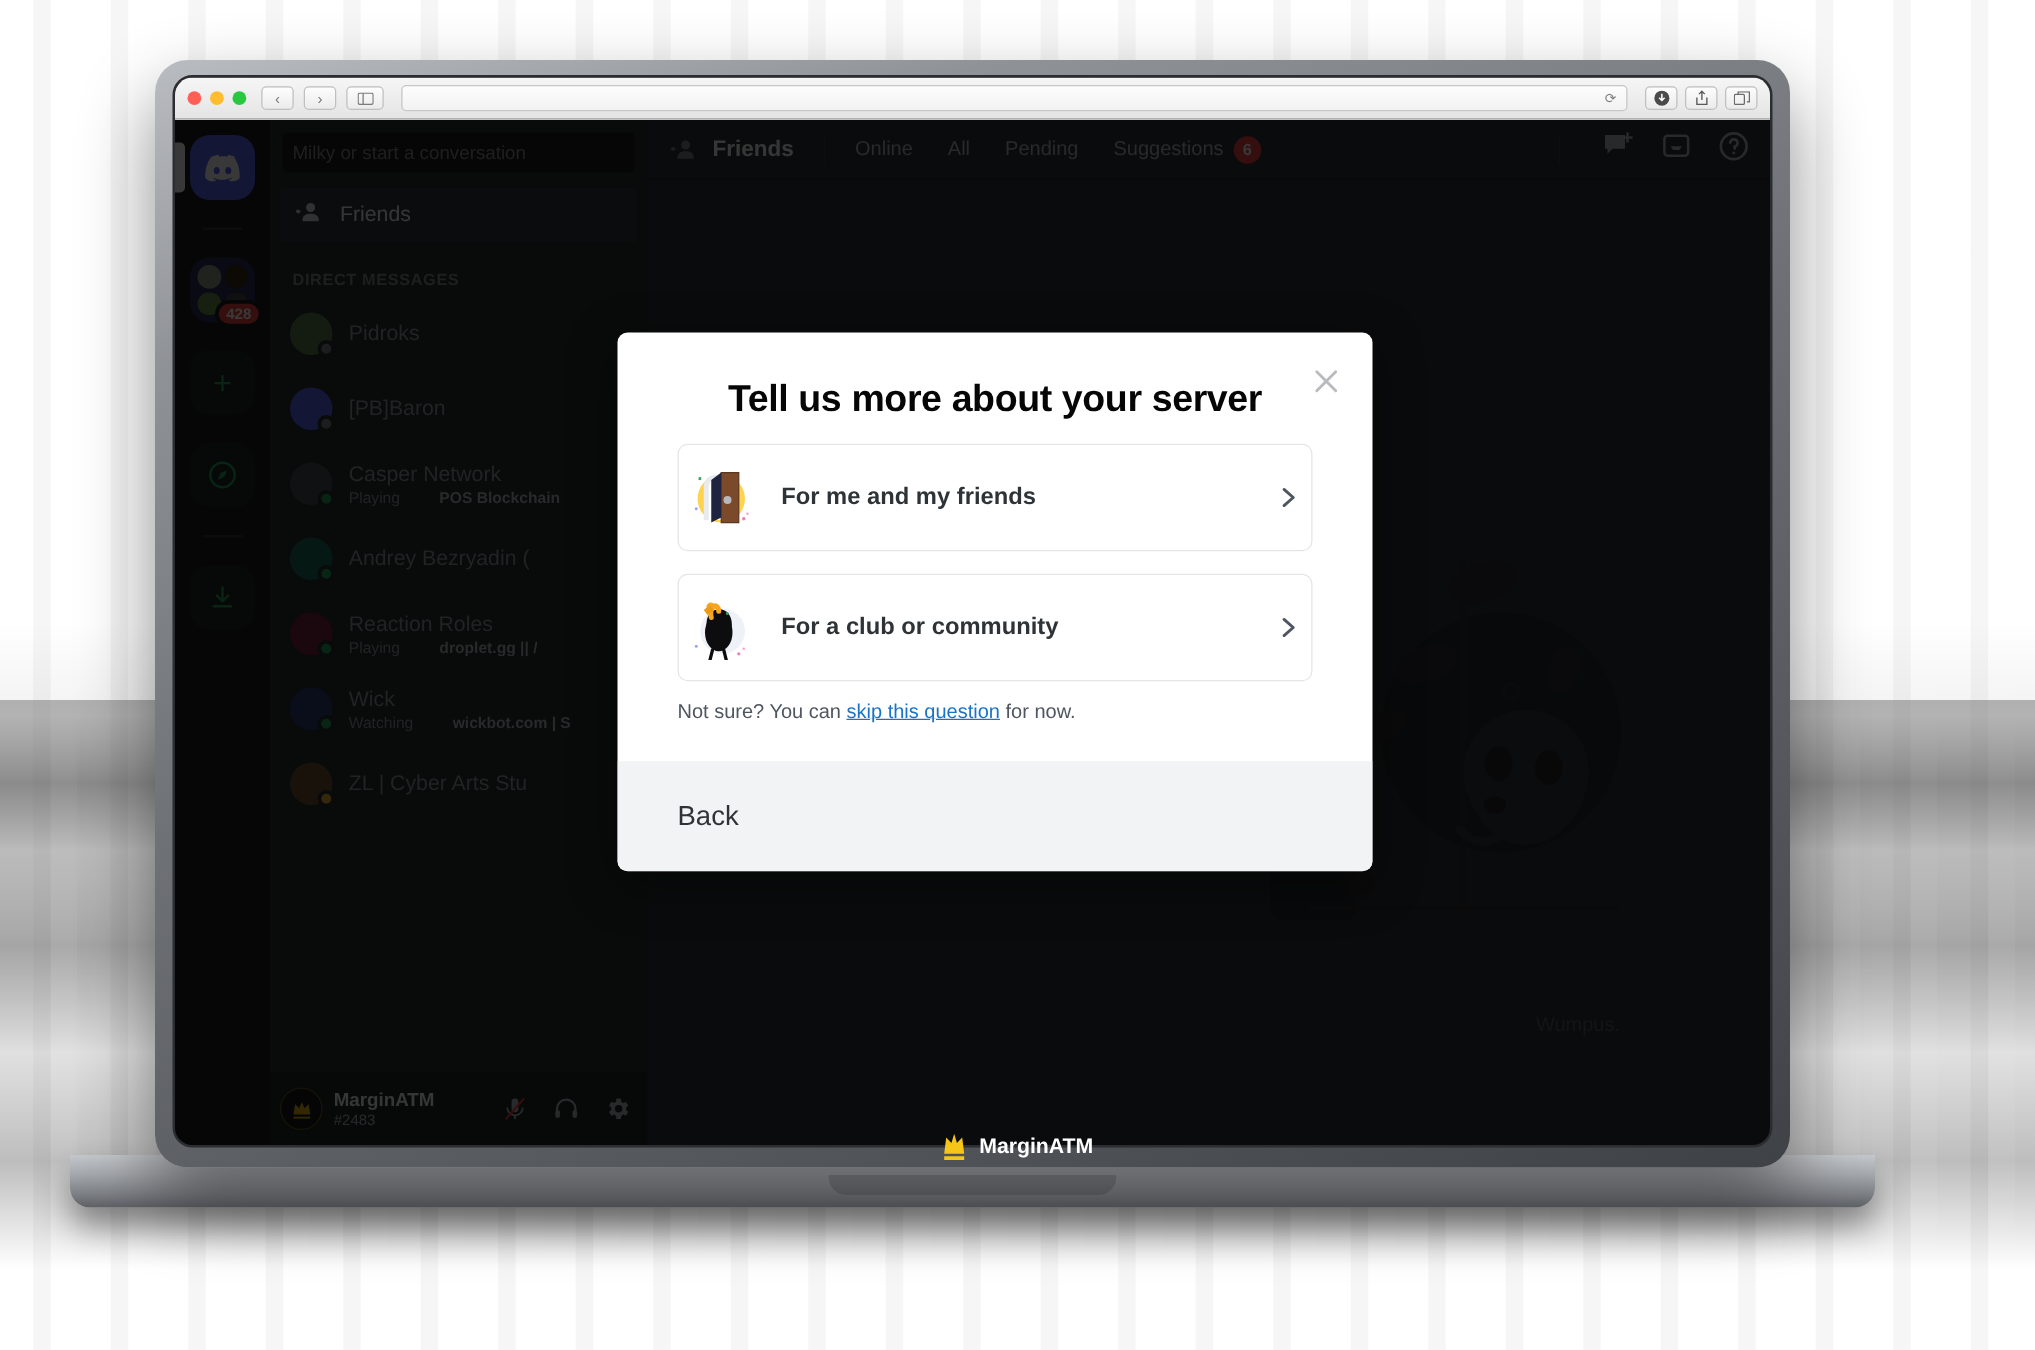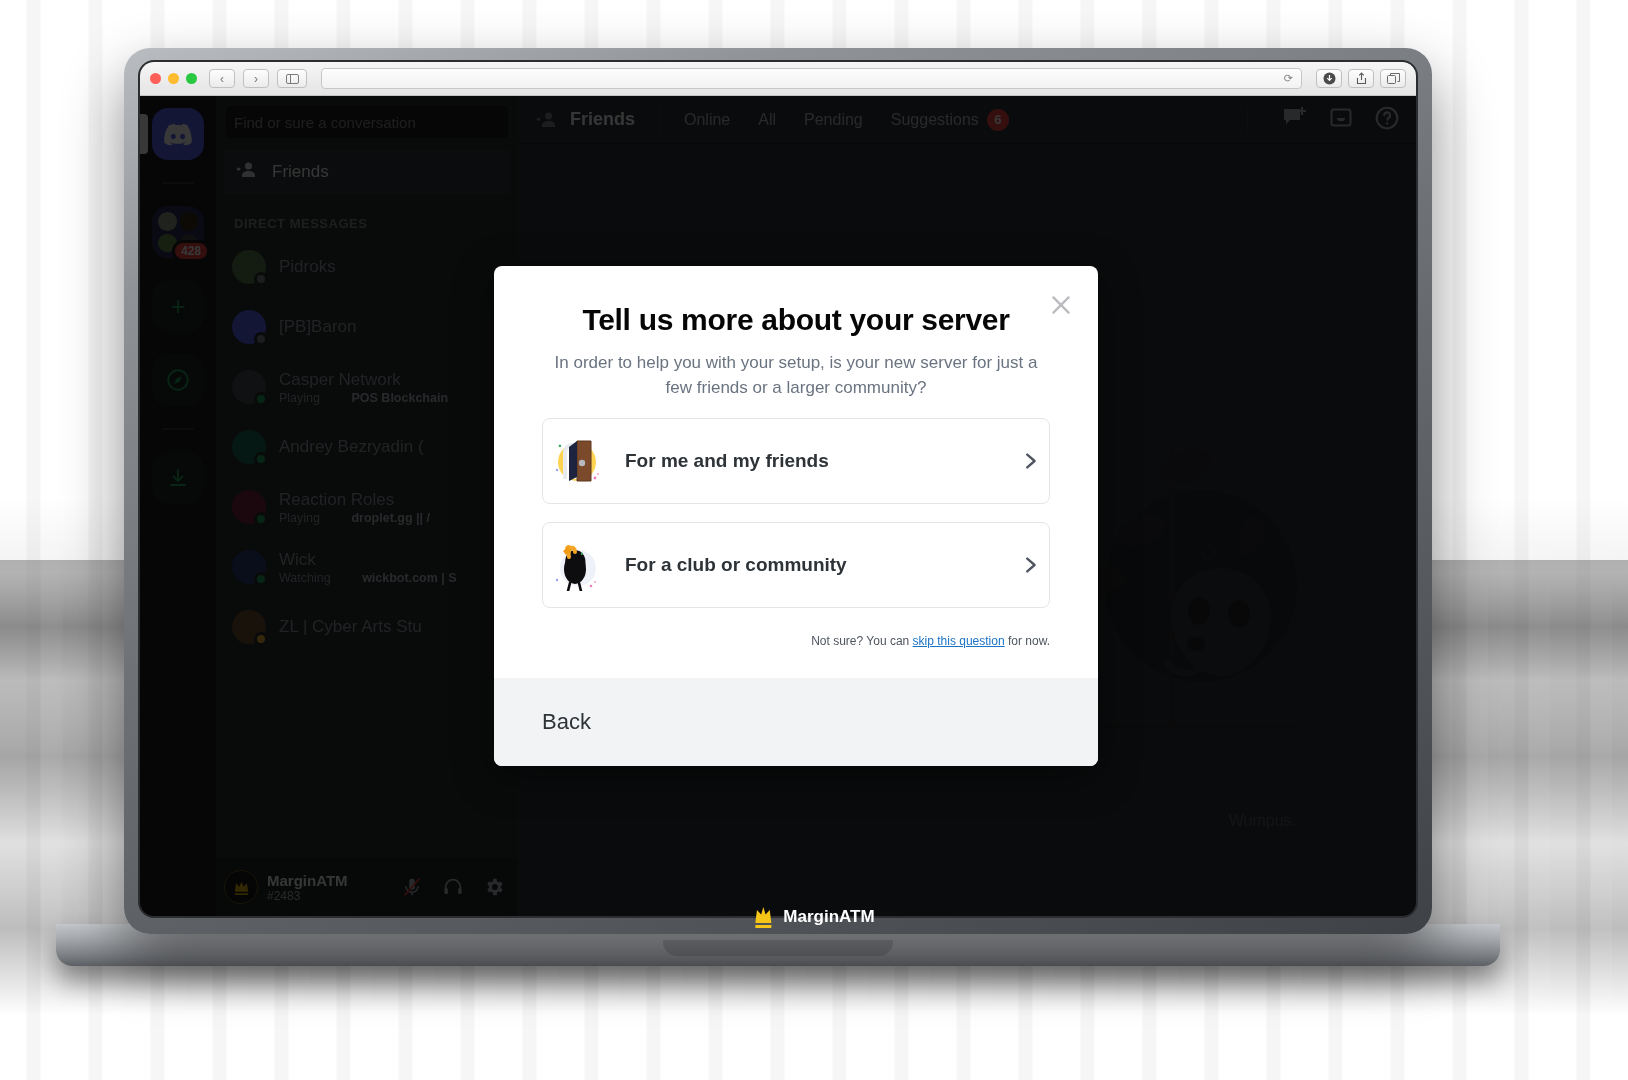--- a/index.html
+++ b/index.html
@@ -288,22 +288,22 @@
     background:#fff;
     display:flex; align-items:center;
     padding: 0 8px;
     gap: 22px;
   }
   .option-card:first-of-type { margin-top: 28px; }
   .opt-art { width:52px; height:52px; flex:0 0 52px; position:relative; }
   .opt-label { font-size:19px; font-weight:700; color:#2e3338; flex:1; }
   .opt-chevron { color:#4f5660; display:flex; align-items:center; }
   #skip-line {
-    margin-top: 26px; text-align:right;
-    font-size: 12px; color:#4f5660;
+    margin-top: 16px; text-align:left;
+    font-size: 16px; color:#4f5660;
   }
   #skip-link { color:#1a73c7; }
   #modal-footer {
     background:#f2f3f5;
     height: 88px;
     display:flex; align-items:center;
     padding: 0 48px;
   }
   #back-button { font-size:22px; color:#2e3338; }
 
@@ -398,21 +398,21 @@
             <div class="rail-divider"></div>
             <div class="server-icon download">
               <svg width="24" height="24" viewBox="0 0 24 24" fill="none" stroke="#23a55a" stroke-width="1.9" stroke-linecap="round">
                   <path d="M12 4v10M7.5 10.5L12 15l4.5-4.5M5 19h14"></path>
                 </svg>
             </div>
           </div>
 
           <div id="dm-sidebar">
             <div id="dm-search-wrap">
-              <div id="dm-search">Find or sure a conversation</div>
+              <div id="dm-search">Milky or start a conversation</div>
             </div>
             <div id="friends-row">
               <span>
                 <svg width="24" height="24" viewBox="0 0 24 24" fill="#dbdee1">
                     <circle cx="14.5" cy="8" r="3.6"></circle>
                     <path d="M8 17.5c0-3 3-4.6 6.5-4.6s6.5 1.6 6.5 4.6v1.5H8z"></path>
                     <path d="M3.5 9.5c1.8 0 3.3 1.2 3.3 1.2L5 13l-2.6-1.4z"></path>
                   </svg>
               </span>
               <span>Friends</span>
@@ -593,21 +593,20 @@
           <div id="modal-layer">
             <div id="modal">
               <div id="modal-body">
                 <div id="modal-close">
                   <svg width="26" height="26" viewBox="0 0 24 24" stroke="#b9bbbe" stroke-width="2.1" stroke-linecap="round">
                       <line x1="5" y1="5" x2="19" y2="19"></line>
                       <line x1="19" y1="5" x2="5" y2="19"></line>
                     </svg>
                 </div>
                 <div id="modal-title">Tell us more about your server</div>
-                <div id="modal-subtitle">In order to help you with your setup, is your new server for just a few friends or a larger community?</div>
 
                 <div class="option-card">
                   <span class="opt-art">
                     <svg viewBox="0 0 52 52" width="52" height="52">
                       <circle cx="26" cy="27" r="19" fill="#fdd34f"></circle>
                       <path d="M12 44V17c0-5 4-9 9-9h4v36z" fill="#e8eaee"></path>
                       <path d="M16 44V18c0-4 3-7 7-7h3v33z" fill="#fff"></path>
                       <path d="M26 6h14v40H26z" fill="#7a4a2a"></path>
                       <path d="M26 6h14v40H26z" fill="none" stroke="#5e3720" stroke-width="1"></path>
                       <path d="M26 6l-8 6v34l8-4z" fill="#1e2440"></path>

